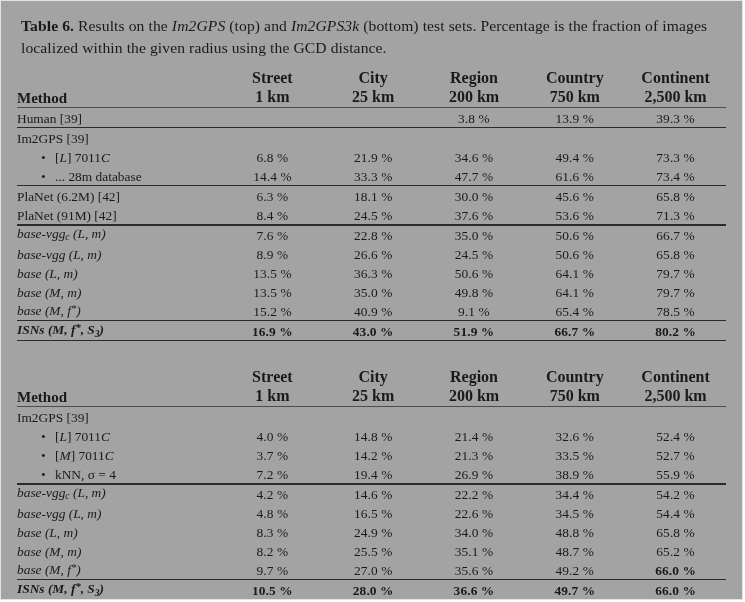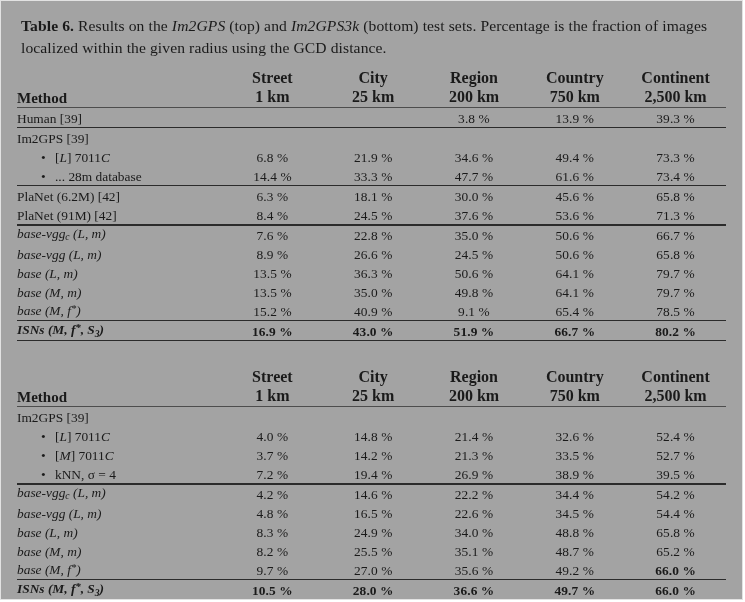--- a/index.html
+++ b/index.html
@@ -316,21 +316,21 @@
             <td class="v">21.3 %</td>
             <td class="v">33.5 %</td>
             <td class="v">52.7 %</td>
           </tr>
           <tr class="bullet-row">
             <td class="m"><span class="bullet">•</span>kNN, σ = 4</td>
             <td class="v">7.2 %</td>
             <td class="v">19.4 %</td>
             <td class="v">26.9 %</td>
             <td class="v">38.9 %</td>
-            <td class="v">39.5 %</td>
+            <td class="v">55.9 %</td>
           </tr>
           <tr class="rule-double">
             <td class="m ital">base-vgg<sub>c</sub> (<span class="sig">L</span>, <span class="sig">m</span>)</td>
             <td class="v">4.2 %</td>
             <td class="v">14.6 %</td>
             <td class="v">22.2 %</td>
             <td class="v">34.4 %</td>
             <td class="v">54.2 %</td>
           </tr>
           <tr class="">

